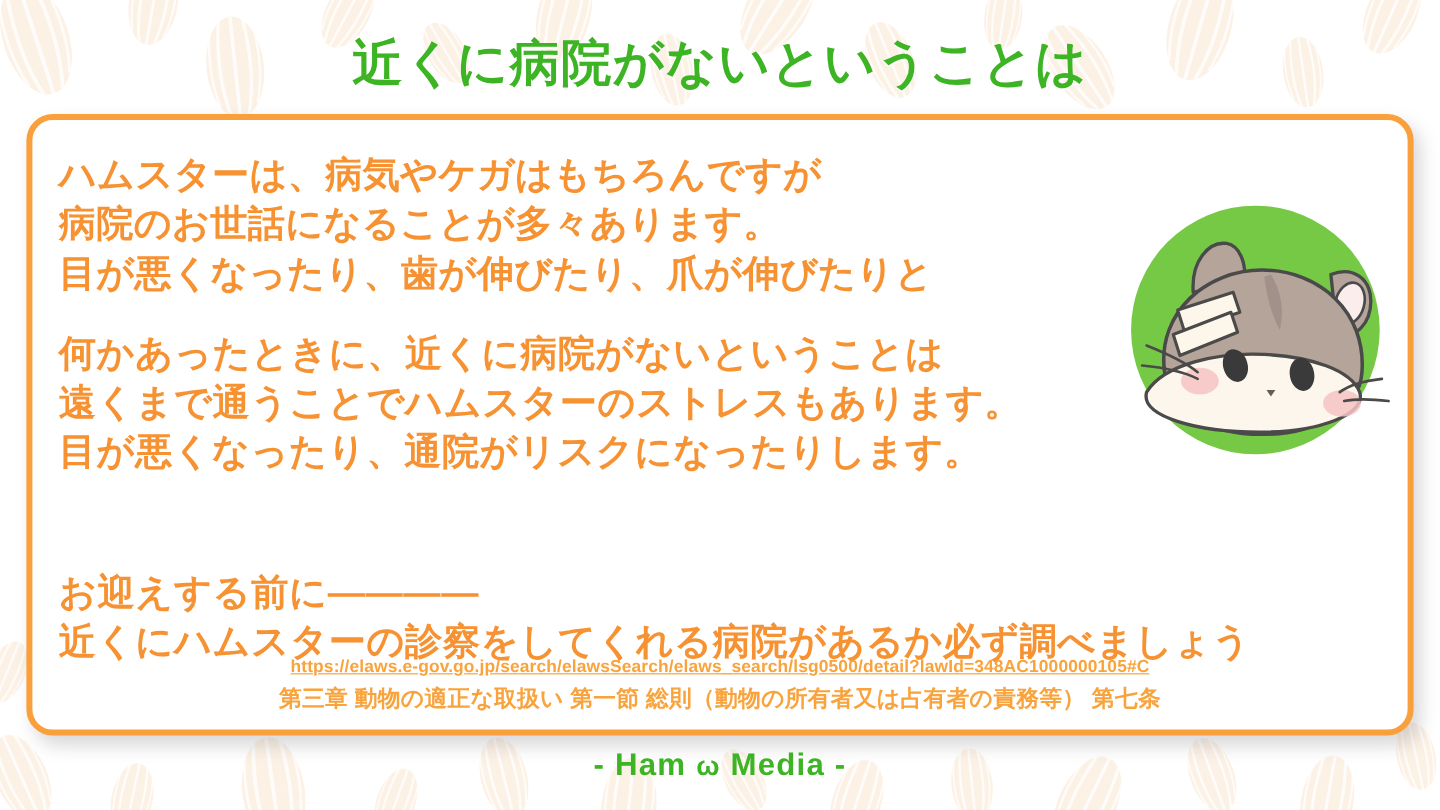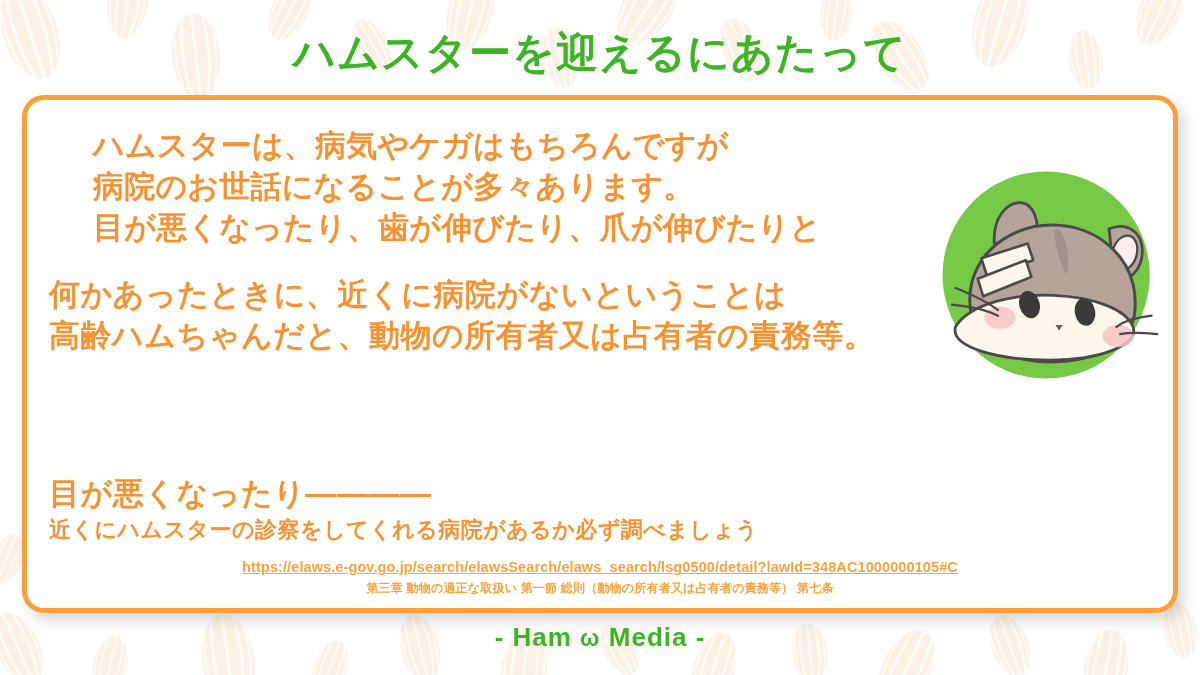--- a/index.html
+++ b/index.html
@@ -63,43 +63,43 @@
   .para { margin-bottom:26px; }
   .para:last-child { margin-bottom:0; }
   .copy-line {
     color:#f79233;
     font-size:31px;
     font-weight:bold;
     line-height:1.32;
     letter-spacing:.5px;
     white-space:nowrap;
   }
-  .para-lead .copy-line { letter-spacing:.2px;margin-left:44px; }
+  .para-lead .copy-line { letter-spacing:.2px; }
   #closing-para { position:absolute; left:22px; top:374px; width:1110px; z-index:5; }
-  #closing-para .copy-line:nth-child(2){ font-size:22px; }
+  #closing-para .copy-line:nth-child(2){ font-size:31px; }
 
   
   #source-block {
     position:absolute;
     left:0; right:0; bottom:10px;
     text-align:center;
     z-index:5;
   }
   #source-url {
     color:#f9a33c;
     font-size:14.5px;
     font-weight:bold;
     letter-spacing:.1px;
     line-height:1.5;
     white-space:nowrap;
     text-decoration:underline;
   }
   #source-ref {
     color:#f9a33c;
-    font-size:12px;
+    font-size:19px;
     font-weight:bold;
     letter-spacing:.2px;
     line-height:1.6;
     white-space:nowrap;
   }
 
   
   #brand-footer {
     position:absolute;
     left:0; width:1200px;
@@ -156,21 +156,21 @@
     <use href="#seedShape" transform="translate(714,668) rotate(18) scale(.78)"></use>
     <use href="#seedShape" transform="translate(810,654) rotate(-6) scale(.66)"></use>
     <use href="#seedShape" transform="translate(906,670) rotate(26) scale(.92)"></use>
     <use href="#seedShape" transform="translate(1010,646) rotate(-20) scale(.70)"></use>
     <use href="#seedShape" transform="translate(1106,668) rotate(10) scale(.84)"></use>
     <use href="#seedShape" transform="translate(1180,630) rotate(-12) scale(.62)"></use>
     <use href="#seedShape" transform="translate(6,560) rotate(22) scale(.58)"></use>
   </g>
 </svg>
 
-<div id="poster-title">ハムスターを迎えるにあたって</div>
+<div id="poster-title">近くに病院がないということは</div>
 
 <div id="main-card">
 
   <svg id="hamster-badge" viewBox="0 0 240 240" xmlns="http://www.w3.org/2000/svg" aria-hidden="true">
 
     <circle cx="118" cy="120" r="112" fill="#76c944"></circle>
 
     <path d="M62,86 C60,58 76,40 92,42 C104,44 110,60 108,76 Z" fill="#b5a49a" stroke="#4a4a4a" stroke-width="3" stroke-linejoin="round"></path>
 
     <path d="M186,70 C206,62 222,74 222,94 C222,114 208,128 192,126 Z" fill="#b5a49a" stroke="#4a4a4a" stroke-width="3" stroke-linejoin="round"></path>
@@ -206,26 +206,27 @@
   </svg>
 
   <div id="body-copy">
     <div class="para para-lead">
       <div class="copy-line">ハムスターは、病気やケガはもちろんですが</div>
       <div class="copy-line">病院のお世話になることが多々あります。</div>
       <div class="copy-line">目が悪くなったり、歯が伸びたり、爪が伸びたりと</div>
     </div>
     <div class="para">
       <div class="copy-line">何かあったときに、近くに病院がないということは</div>
-      <div class="copy-line">高齢ハムちゃんだと、動物の所有者又は占有者の責務等。</div>
+      <div class="copy-line">遠くまで通うことでハムスターのストレスもあります。</div>
+      <div class="copy-line">目が悪くなったり、通院がリスクになったりします。</div>
     </div>
   </div>
 
   <div id="closing-para">
-    <div class="copy-line">目が悪くなったり————</div>
+    <div class="copy-line">お迎えする前に————</div>
     <div class="copy-line">近くにハムスターの診察をしてくれる病院があるか必ず調べましょう</div>
   </div>
 
   <div id="source-block">
     <div id="source-url">https://elaws.e-gov.go.jp/search/elawsSearch/elaws_search/lsg0500/detail?lawId=348AC1000000105#C</div>
     <div id="source-ref">第三章 動物の適正な取扱い 第一節 総則（動物の所有者又は占有者の責務等） 第七条</div>
   </div>
 
 </div>
 

